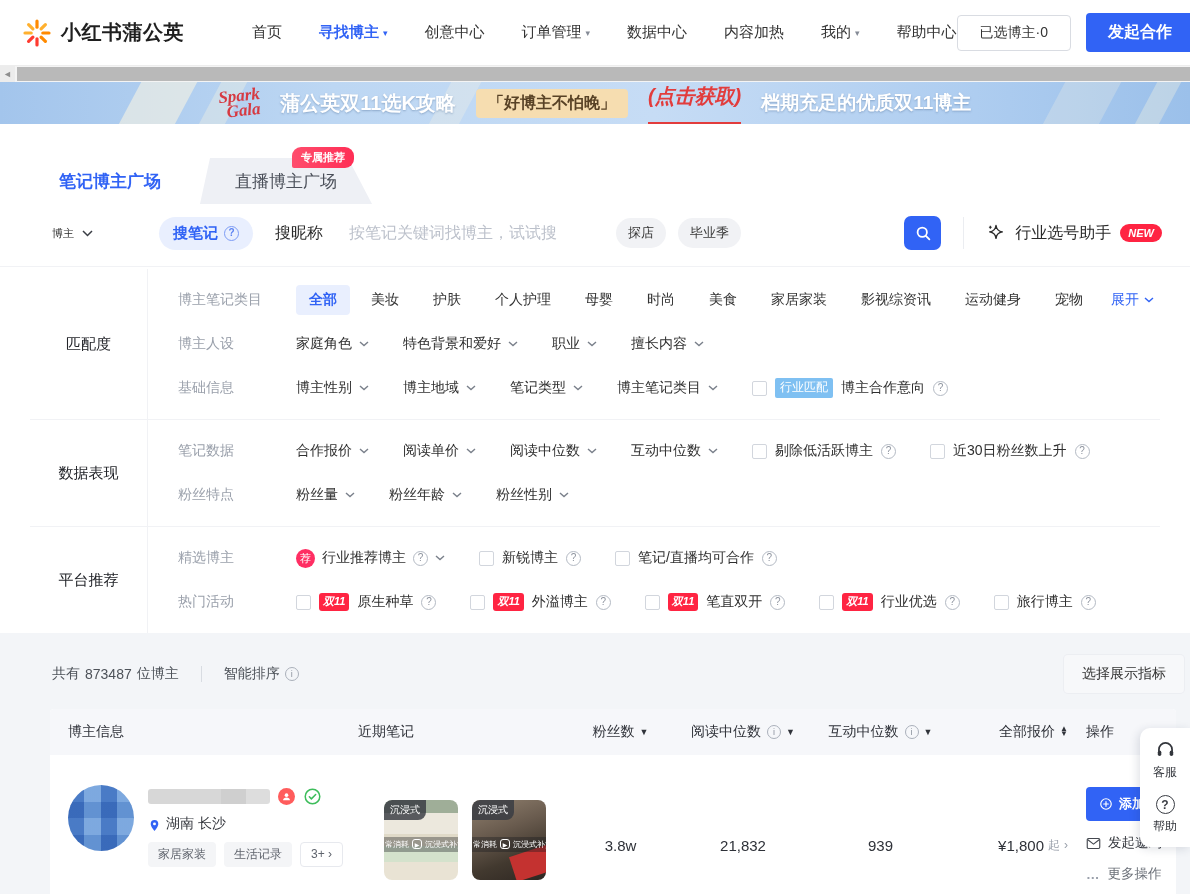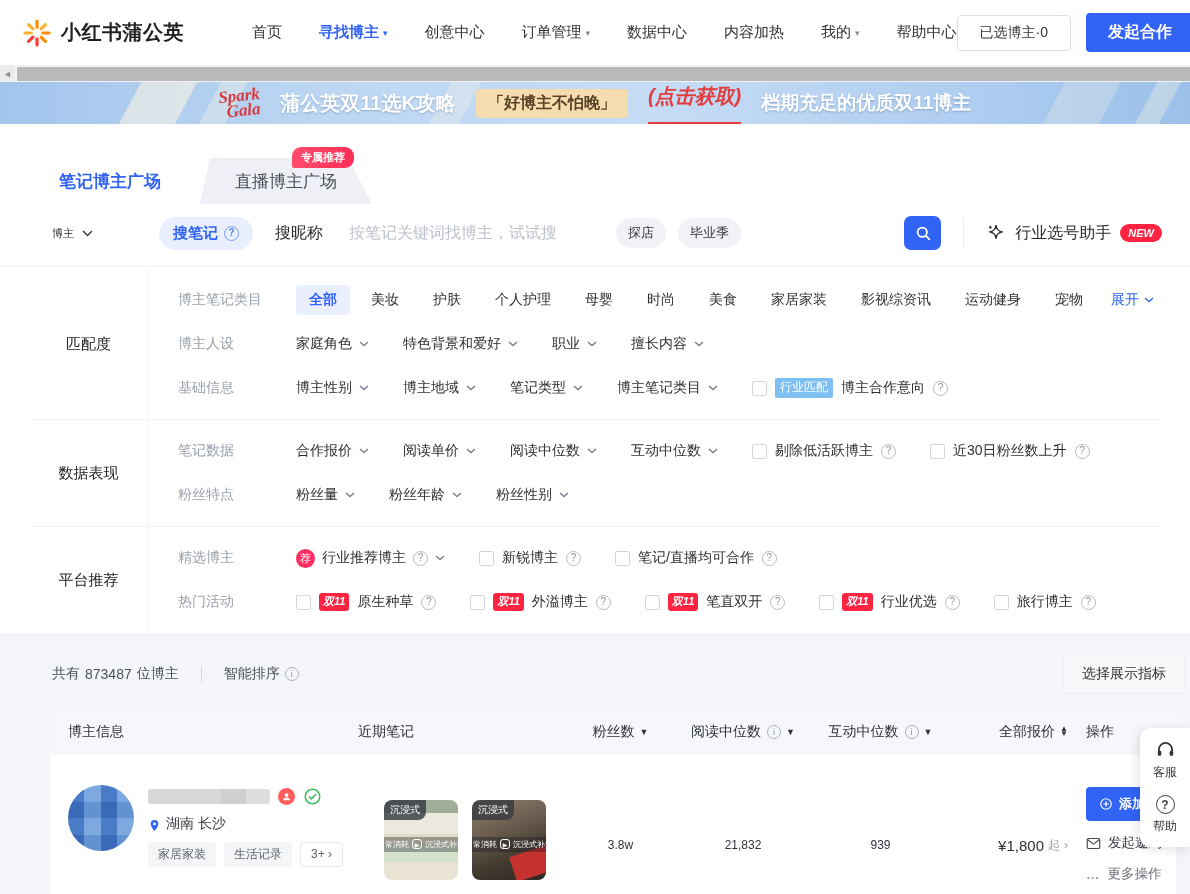--- a/index.html
+++ b/index.html
@@ -109,21 +109,21 @@
 .gtag{background:#f4f5f7;color:#5f646d;font-size:12px;padding:4px 10px;border-radius:4px;cursor:pointer;white-space:nowrap}
 .gtag.more{background:#fff;border:1px solid #e7e9ee;color:#5f646d}
 .cell-notes{gap:14px;padding-left:26px;align-items:center}
 .thumb{width:74px;height:80px;border-radius:8px;position:relative;overflow:hidden;cursor:pointer;flex:none}
 .thumb.t0{background:linear-gradient(180deg,#9fae98 0 16%,#ece8dd 16% 42%,#e0dac8 42% 58%,#d4e2cc 58% 78%,#e9e3d4 78%)}
 .thumb.t1{background:linear-gradient(160deg,#91816f 0%,#695b4e 38%,#42392f 70%,#2e2722 100%)}
 .thumb.t1::after{content:"";position:absolute;right:-8px;bottom:4px;width:42px;height:26px;background:#c43230;transform:rotate(-18deg)}
 .th-badge{position:absolute;top:0;left:0;background:rgba(55,58,66,.82);color:#fff;font-size:10px;padding:3px 6px;border-radius:8px 0 8px 0;z-index:2}
 .th-cap{position:absolute;left:0;right:0;top:46%;background:rgba(20,22,28,.35);color:#fff;font-size:8px;display:flex;align-items:center;justify-content:center;gap:3px;padding:2px 1px;white-space:nowrap;z-index:2}
 .play{width:10px;height:10px;border:1px solid #fff;border-radius:3px;display:inline-flex;align-items:center;justify-content:center;font-size:6px;color:#fff;flex:none}
-.stat{font-size:12px;color:#2e3138;padding-top:10px}
+.stat{font-size:15px;color:#2e3138;padding-top:10px}
 .price-cell{padding-top:10px;font-size:15px;color:#2e3138;display:flex;align-items:center;gap:4px}
 .price-suffix{font-size:12px;color:#9aa0ab}
 .price-arrow{font-size:12px;color:#9aa0ab}
 .cell-ops{flex-direction:column;align-items:flex-start;justify-content:flex-start;padding-top:32px;gap:13px}
 .btn-add{background:#3163f5;color:#fff;border:none;border-radius:4px;font-size:13px;font-weight:bold;padding:8px 13px;display:flex;align-items:center;gap:6px;font-family:inherit;cursor:pointer;white-space:nowrap}
 .op-link{display:flex;align-items:center;gap:7px;font-size:13.5px;color:#33363c;cursor:pointer;white-space:nowrap}
 .op-link.gray{color:#6b7078}
 .ellip{letter-spacing:1px;color:#9aa0ab;font-weight:bold}
 
 

